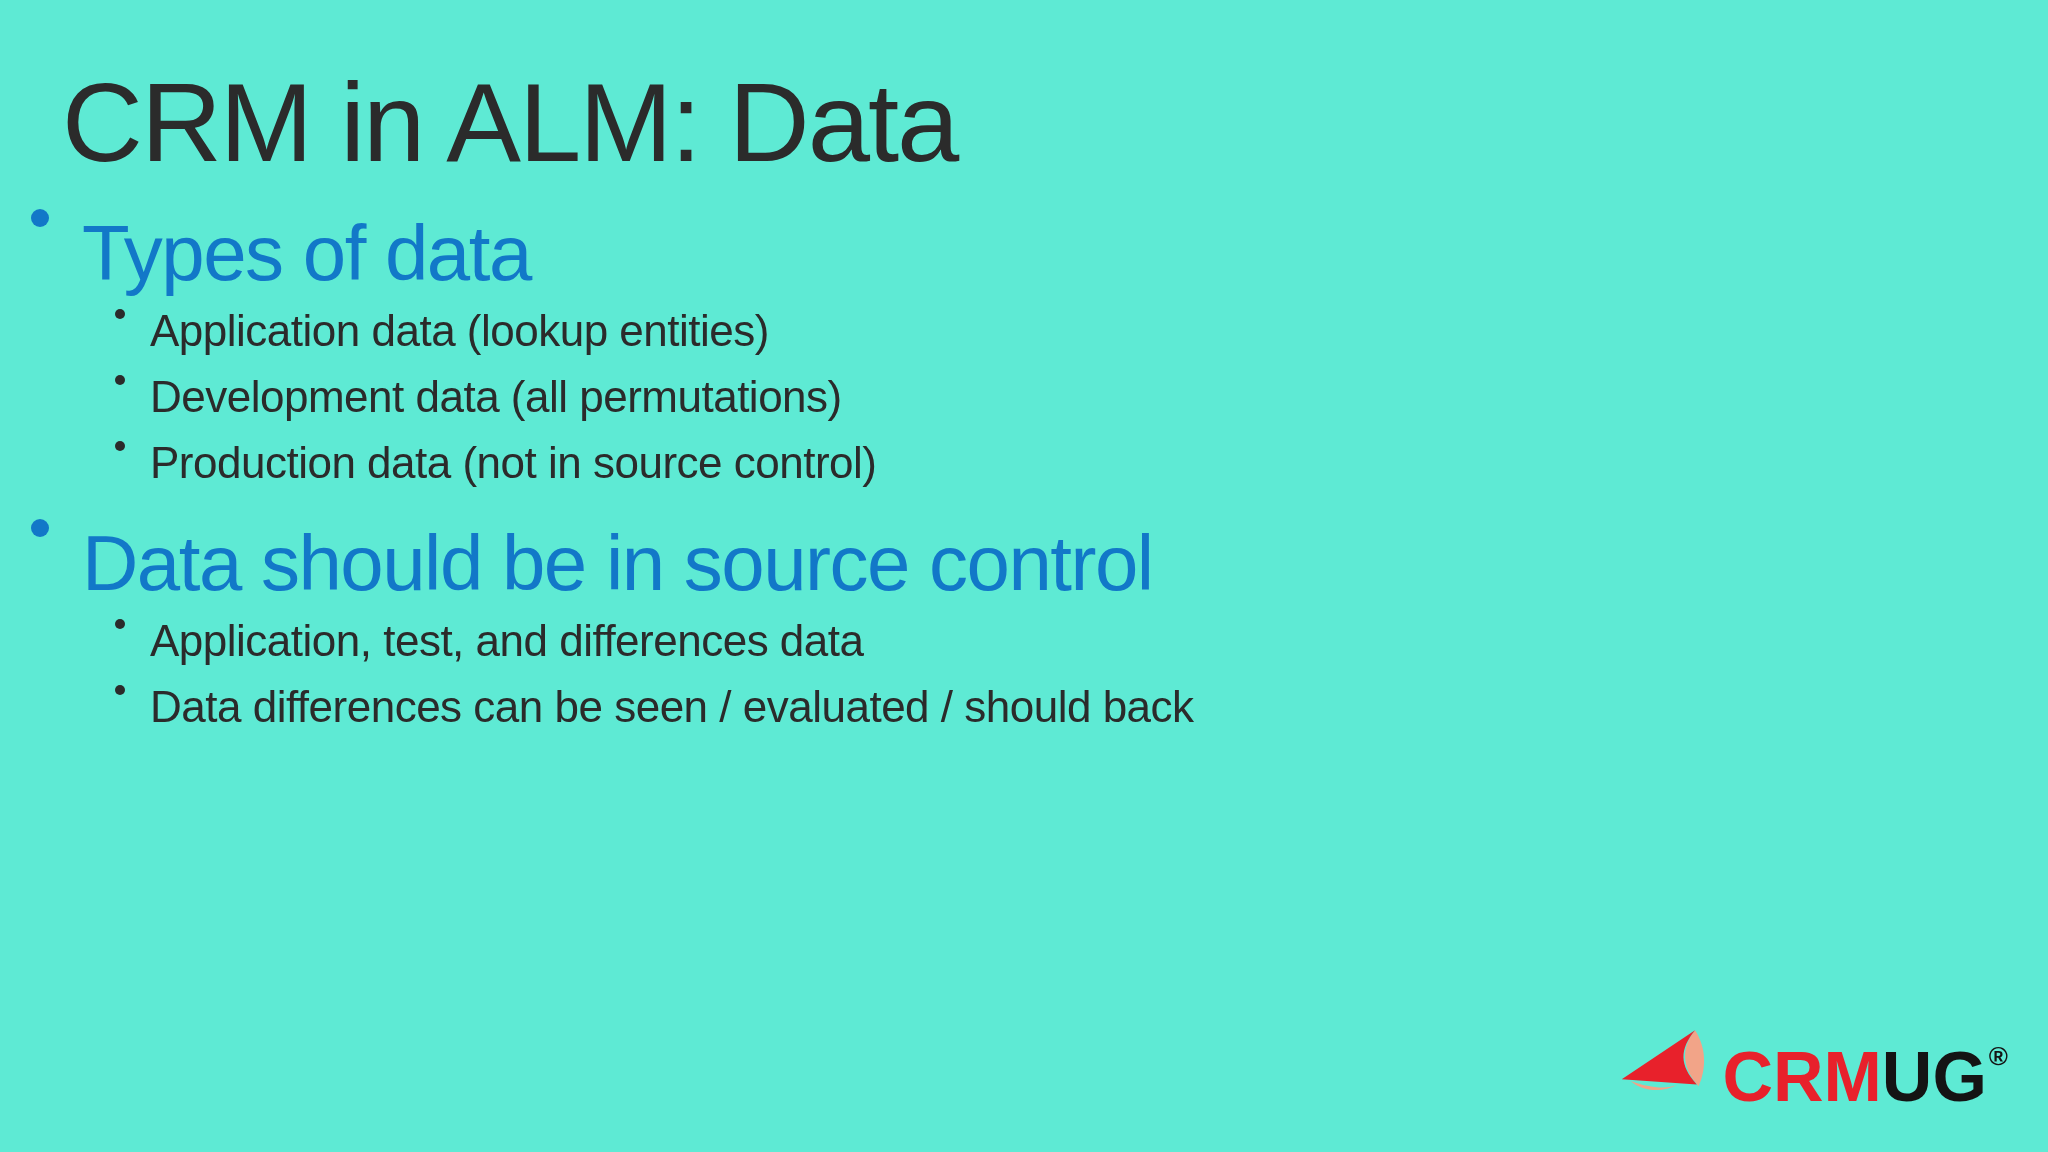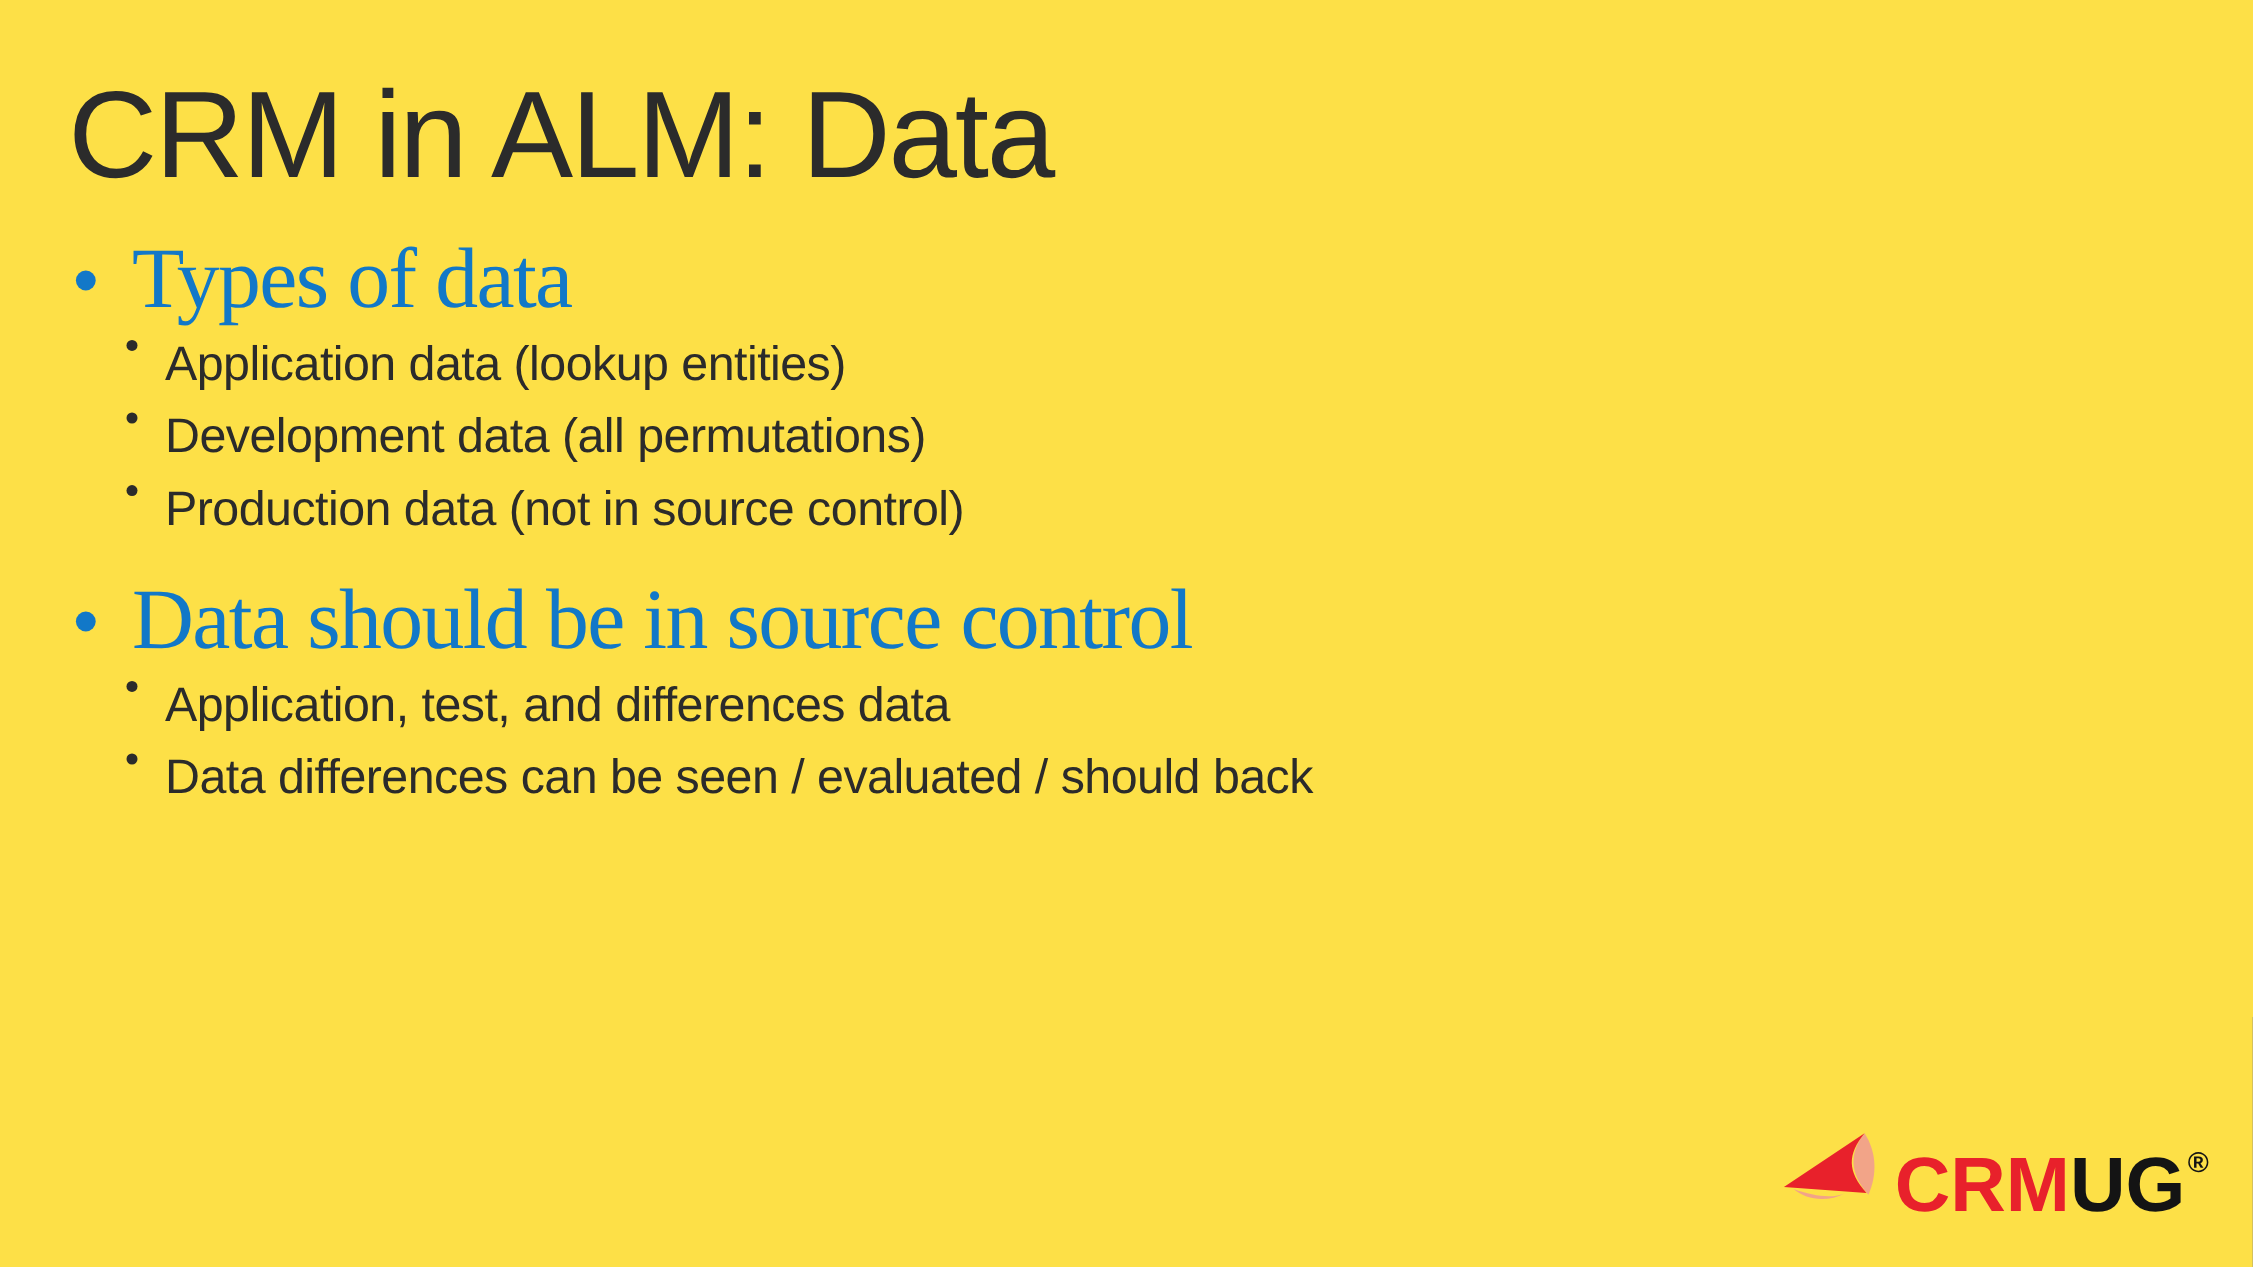--- a/index.html
+++ b/index.html
@@ -1,37 +1,36 @@
 <!DOCTYPE html>
 <html><head>
 <meta charset="utf-8">
 <style>
   html,body{margin:0;padding:0;background:#888;}
   .slide{
     position:relative;
     width:2048px;height:1152px;
-    background:#fde047;
+    background:#5eead4;
     overflow:hidden;
     font-family:"Liberation Sans", sans-serif;
     color:#2B2B2B;
   }
   .title{
     margin:56px 0 0 62px;
     font-size:112px;
     line-height:134px;
     font-weight:400;
     letter-spacing:-2px;
     color:#2B2B2B;
   }
   .l1-row{
     display:flex;
-    align-items:center;
-    padding-left:69px;
+    align-items:flex-start;
+    padding-left:31px;
     line-height:96px;
-    font-family:Liberation Serif, serif;
   }
   .l1-row.first{margin-top:15px;}
   .l1-row.second{margin-top:11px;}
   .l1-dot{
     width:18px;height:18px;border-radius:50%;
     background:#1278C8;
     flex:0 0 auto;
     margin-right:33px;
     margin-top:4px;
   }

